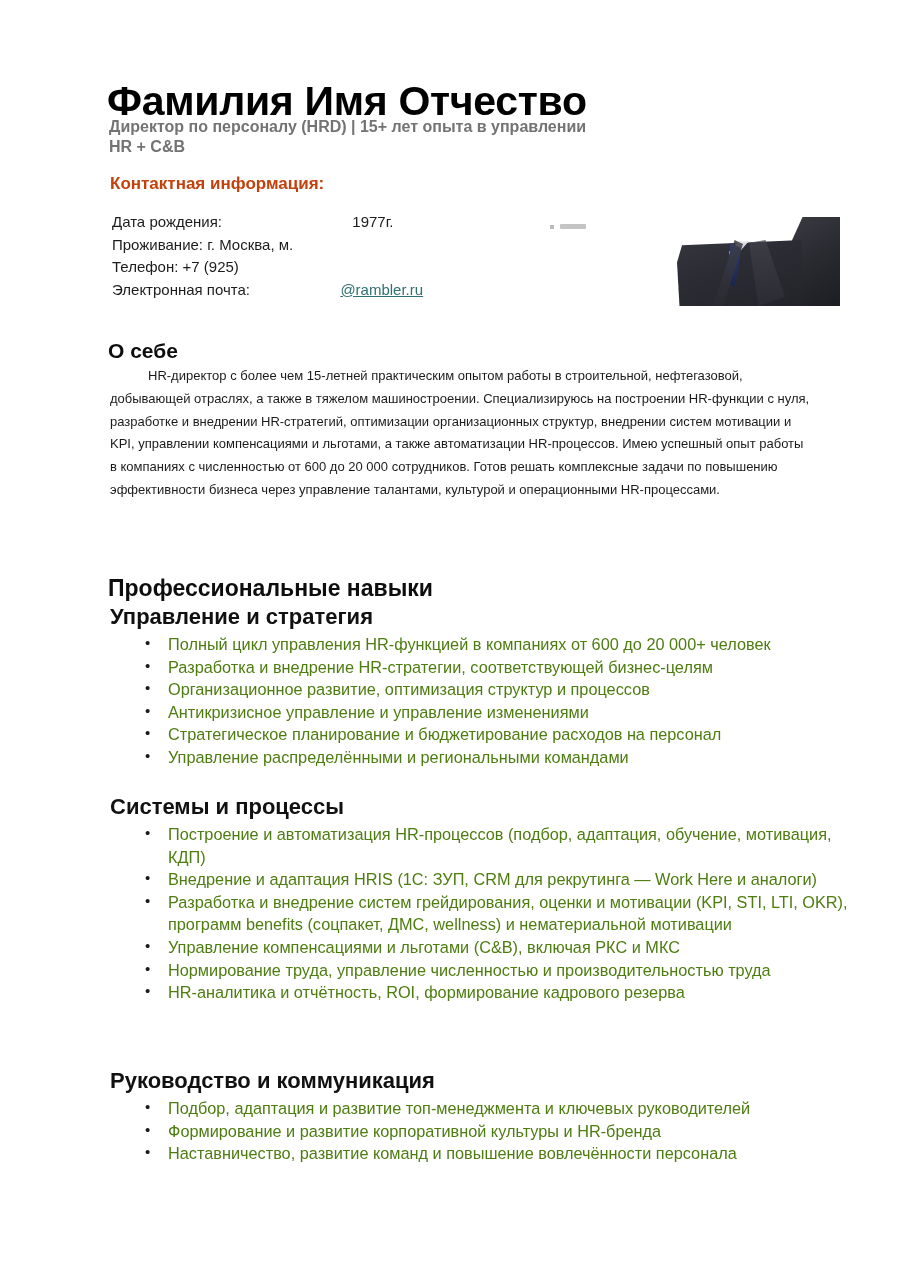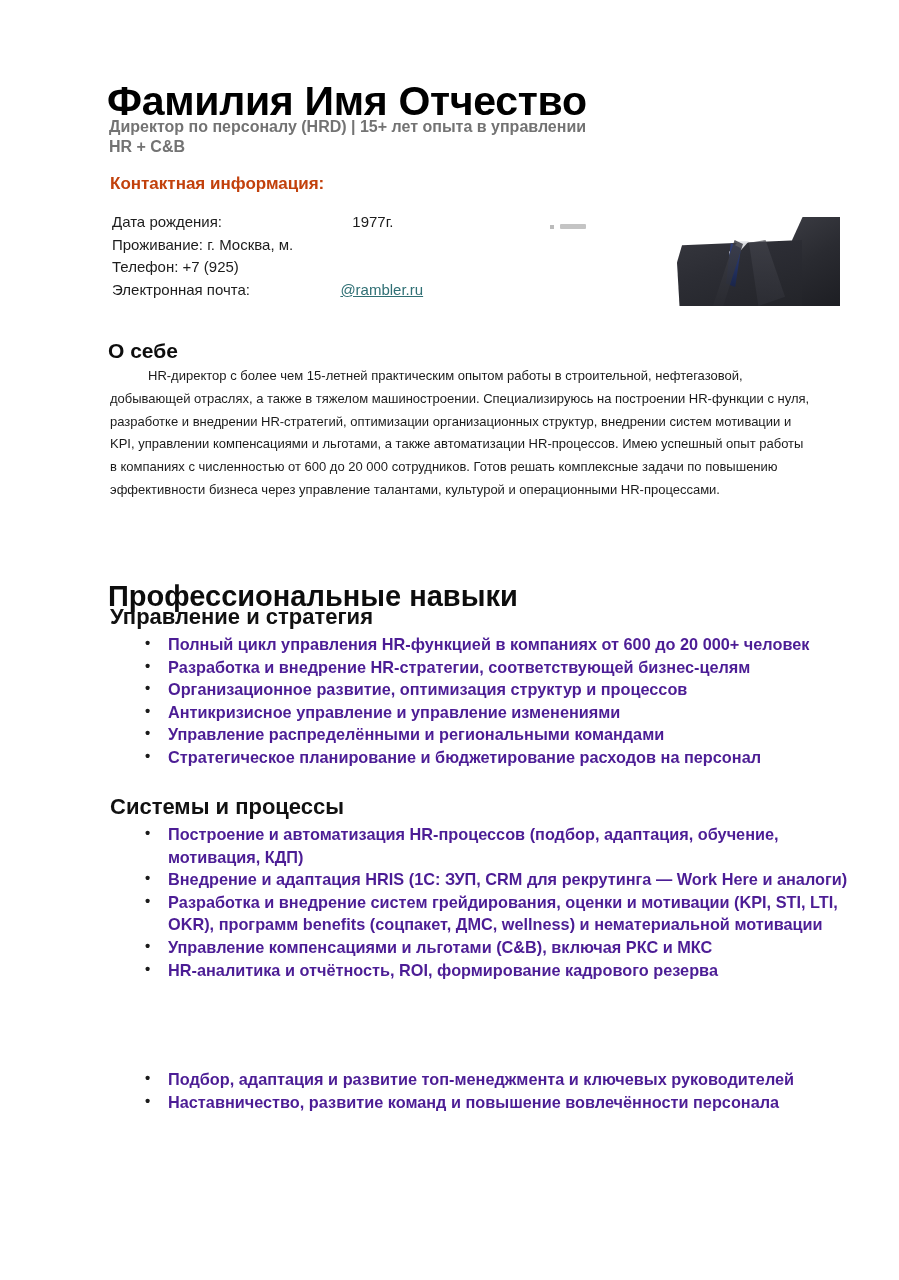--- a/index.html
+++ b/index.html
@@ -142,21 +142,21 @@
     opacity:.7;
   }
 
   
   .sec-h1{
     position:absolute;
     font-weight:bold;
     color:#0d0d0d;
   }
   .sec-about{left:108px;top:322px;font-size:21px;}
-  .sec-skills{left:108px;top:556px;font-size:29px;}
+  .sec-skills{left:108px;top:556px;font-size:23px;}
 
   .about-text{
     position:absolute;
     left:110px;top:352px;
     width:700px;
     font-size:13px;
     line-height:22.8px;
     text-indent:38px;
     color:#1b1b1b;
   }
@@ -171,23 +171,22 @@
   }
   .grp ul{
     list-style:none;
     margin:0;padding:0;
   }
   .grp li{
     position:relative;
     padding-left:58px;
     font-size:16.3px;
     line-height:22.6px;
-    color:#4c1d95;
+    color:#4d7c0f;
     margin:0;
-    font-weight:bold;
   }
   .grp li::before{
     content:"\2022";
     position:absolute;
     left:35px;top:-1px;
     font-size:15px;
     color:#1b1b1b;
   }
   .g1{top:604px;}
   .g2{top:794px;}
@@ -243,36 +242,39 @@
 
   <h2 class="sec-h1 sec-skills">Профессиональные навыки</h2>
 
   <div class="grp g1">
     <div class="grp-title">Управление и стратегия</div>
     <ul>
       <li>Полный цикл управления HR-функцией в компаниях от 600 до 20 000+ человек</li>
       <li>Разработка и внедрение HR-стратегии, соответствующей бизнес-целям</li>
       <li>Организационное развитие, оптимизация структур и процессов</li>
       <li>Антикризисное управление и управление изменениями</li>
+      <li>Стратегическое планирование и бюджетирование расходов на персонал</li>
       <li>Управление распределёнными и региональными командами</li>
-      <li>Стратегическое планирование и бюджетирование расходов на персонал</li>
     </ul>
   </div>
 
   <div class="grp g2">
     <div class="grp-title">Системы и процессы</div>
     <ul>
       <li>Построение и автоматизация HR-процессов (подбор, адаптация, обучение, мотивация, КДП)</li>
       <li>Внедрение и адаптация HRIS (1С: ЗУП, CRM для рекрутинга — Work Here и аналоги)</li>
       <li>Разработка и внедрение систем грейдирования, оценки и мотивации (KPI, STI, LTI, OKR), программ benefits (соцпакет, ДМС, wellness) и нематериальной мотивации</li>
       <li>Управление компенсациями и льготами (C&amp;B), включая РКС и МКС</li>
+      <li>Нормирование труда, управление численностью и производительностью труда</li>
       <li>HR-аналитика и отчётность, ROI, формирование кадрового резерва</li>
     </ul>
   </div>
 
   <div class="grp g3">
+    <div class="grp-title">Руководство и коммуникация</div>
     <ul>
       <li>Подбор, адаптация и развитие топ-менеджмента и ключевых руководителей</li>
+      <li>Формирование и развитие корпоративной культуры и HR-бренда</li>
       <li>Наставничество, развитие команд и повышение вовлечённости персонала</li>
     </ul>
   </div>
 
 </div>
 
 </body></html>

